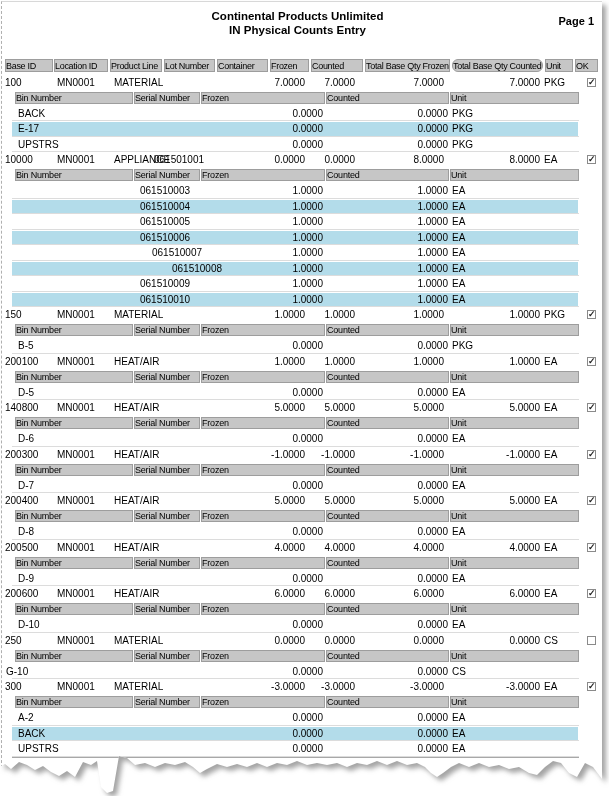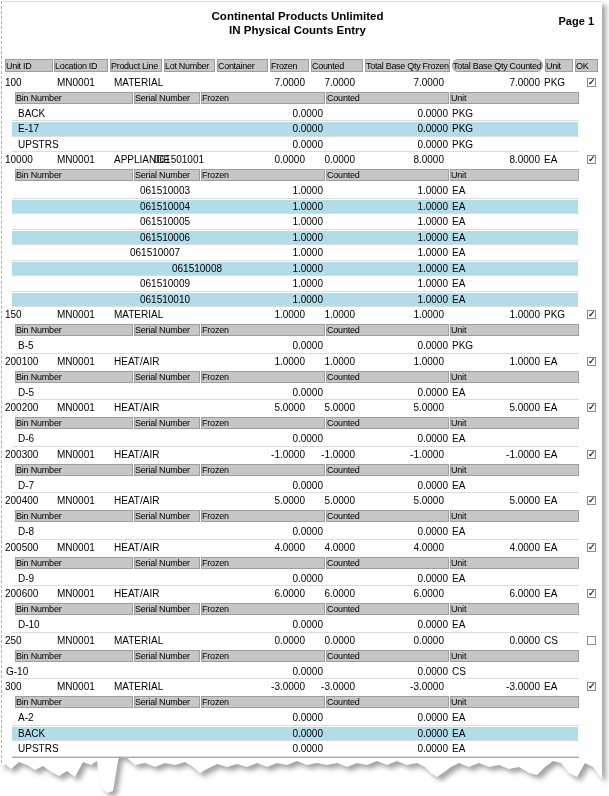--- a/index.html
+++ b/index.html
@@ -42,21 +42,21 @@
 </head>
 <body>
 
 <div class="page-wrap">
   <div class="page">
     <div class="title t2">IN Physical Counts Entry</div>
     <div class="title t1">Continental Products Unlimited</div>
     <div class="pagelabel">Page 1</div>
     <div class="tbl" id="tbl">
         <div class="row">
-          <div class="hcell l" style="left: 3px; width: 48px;">Unit ID</div>
+          <div class="hcell l" style="left: 3px; width: 48px;">Base ID</div>
           <div class="hcell l" style="left: 52px; width: 54px;">Location ID</div>
           <div class="hcell l" style="left: 108px; width: 52px;">Product Line</div>
           <div class="hcell l" style="left: 162px; width: 51px;">Lot Number</div>
           <div class="hcell l" style="left: 215px; width: 51px;">Container</div>
           <div class="hcell l" style="left: 268px; width: 39px;">Frozen</div>
           <div class="hcell l" style="left: 309px; width: 52px;">Counted</div>
           <div class="hcell l" style="left: 363px; width: 85px;">Total Base Qty Frozen</div>
           <div class="hcell l" style="left: 450px; width: 91px; border-radius: 6px;">Total Base Qty Counted</div>
           <div class="hcell l" style="left: 543px; width: 28px;">Unit</div>
           <div class="hcell l" style="left: 573px; width: 23px;">OK</div>
@@ -145,21 +145,21 @@
         </div>
         <div class="row">
           <div class="hl-band"></div>
           <div class="cell l" style="left: 138px; width: 85px;">061510006</div>
           <div class="cell r" style="left: 258px; width: 63px;">1.0000</div>
           <div class="cell r" style="left: 383px; width: 63px;">1.0000</div>
           <div class="cell l" style="left: 450px; width: 40px;">EA</div>
           <div class="sep"></div>
         </div>
         <div class="row">
-          <div class="cell l" style="left: 128px; width: 85px;">061510007</div>
+          <div class="cell l" style="left: 150px; width: 85px;">061510007</div>
           <div class="cell r" style="left: 258px; width: 63px;">1.0000</div>
           <div class="cell r" style="left: 383px; width: 63px;">1.0000</div>
           <div class="cell l" style="left: 450px; width: 40px;">EA</div>
           <div class="sep"></div>
         </div>
         <div class="row">
           <div class="hl-band"></div>
           <div class="cell l" style="left: 138px; width: 85px; margin-left: 32px;">061510008</div>
           <div class="cell r" style="left: 258px; width: 63px;">1.0000</div>
           <div class="cell r" style="left: 383px; width: 63px;">1.0000</div>
@@ -227,21 +227,21 @@
           <div class="shcell l" style="left: 448px; width: 129px;">Unit</div>
         </div>
         <div class="row">
           <div class="cell l" style="left: 16px; width: 100px;">D-5</div>
           <div class="cell r" style="left: 258px; width: 63px;">0.0000</div>
           <div class="cell r" style="left: 383px; width: 63px;">0.0000</div>
           <div class="cell l" style="left: 450px; width: 40px;">EA</div>
           <div class="sep"></div>
         </div>
         <div class="row">
-          <div class="cell l" style="left: 3px; width: 46px;">200200</div>
+          <div class="cell l" style="left: 3px; width: 46px;">140800</div>
           <div class="cell l" style="left: 55px; width: 50px;">MN0001</div>
           <div class="cell l" style="left: 112px; width: 48px;">HEAT/AIR</div>
           <div class="cell l" style="left: 152px; width: 62px;"></div>
           <div class="cell r" style="left: 240px; width: 63px;">5.0000</div>
           <div class="cell r" style="left: 293px; width: 60px;">5.0000</div>
           <div class="cell r" style="left: 380px; width: 62px;">5.0000</div>
           <div class="cell r" style="left: 476px; width: 62px;">5.0000</div>
           <div class="cell l" style="left: 542px; width: 32px;">EA</div>
           <div class="cb checked">✓</div>
         </div>

